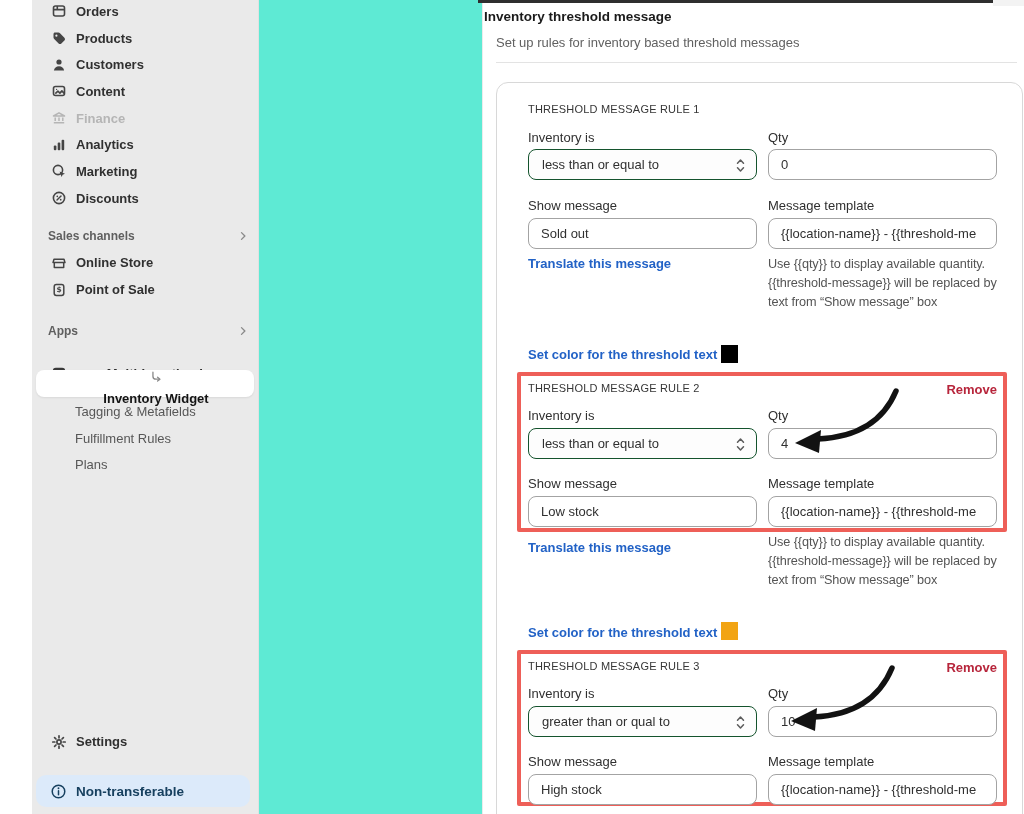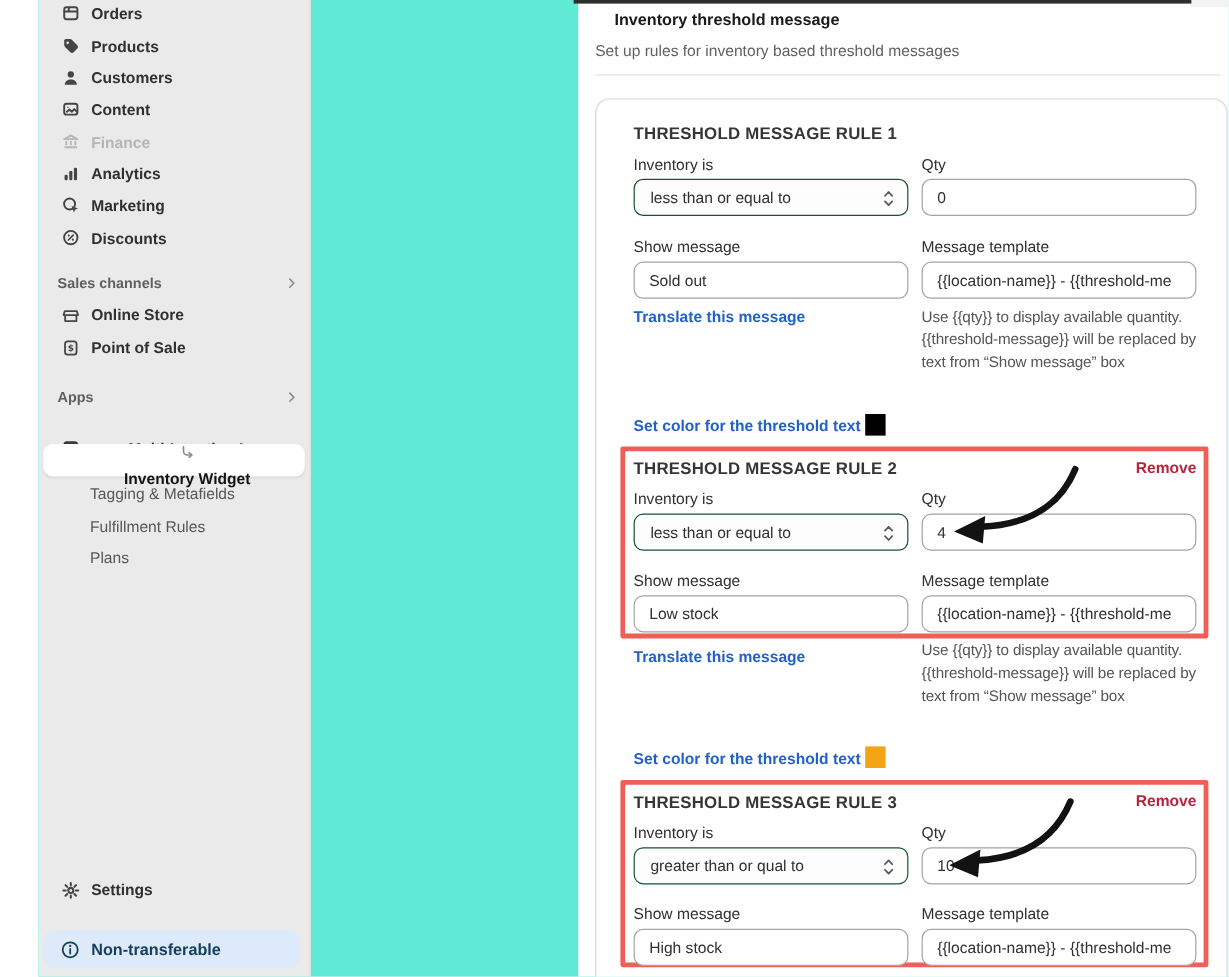--- a/index.html
+++ b/index.html
@@ -22,26 +22,26 @@
   .badge-pill { position:absolute; left:4px; top:775px; width:214px; height:32px; background:#dceafa; border-radius:10px;
                 display:flex; align-items:center; padding-left:14px; gap:9px; font-size:13.5px; font-weight:700; color:#17405f; cursor:pointer; }
 
   
   .main-panel { position:absolute; left:450px; top:0; width:545px; height:814px; background:#ffffff; border-left:1px solid #ebebeb; }
   .gutter { position:absolute; left:995px; top:0; width:14px; height:814px; background:#fbfbfb; border-left:1px solid #e7e7e7; }
   .far-right { position:absolute; left:1009px; top:0; width:15px; height:814px; background:#ededed; }
   .top-dark { position:absolute; left:446px; top:0; width:515px; height:3px; background:#2e2e2e; }
   .top-gray { position:absolute; left:961px; top:0; width:63px; height:6px; background:#f3f3f3; }
 
-  .page-title { position:absolute; left:480px; top:9px; font-size:13.5px; font-weight:700; color:#1a1a1a; }
+  .page-title { position:absolute; left:452px; top:9px; font-size:13.5px; font-weight:700; color:#1a1a1a; }
   .page-sub   { position:absolute; left:464px; top:35px; font-size:13px; color:#616161; }
   .divider { position:absolute; left:464px; top:62px; width:521px; height:1px; background:#e3e3e3; }
   .card { position:absolute; left:464px; top:82px; width:527px; height:760px; border:1px solid #d8d8d8; border-radius:12px; background:#fff; }
 
-  .rule-head { position:absolute; font-size:14px; font-weight:700; letter-spacing:.2px; color:#363636; }
+  .rule-head { position:absolute; font-size:11px; font-weight:400; letter-spacing:.2px; color:#363636; }
   .lbl { position:absolute; font-size:13px; color:#303030; }
   .inp { position:absolute; width:229px; height:31px; border:1px solid #a3a3a3; border-radius:8px; background:#fff;
          font-family:inherit; font-size:13px; color:#303030; padding:0 12px; outline:none; white-space:nowrap; overflow:hidden; }
   .sel { position:absolute; width:229px; height:31px; border:1px solid #14532d; border-radius:8px; background:#fdfdfd;
          display:flex; align-items:center; padding:0 30px 0 13px; font-size:13px; color:#303030; cursor:pointer; }
   .sel .updown { position:absolute; right:9px; top:7px; }
   .blink { position:absolute; font-size:13px; font-weight:700; color:#2262c6; cursor:pointer; }
   .help { position:absolute; width:242px; font-size:12.7px; line-height:19px; letter-spacing:-0.1px; color:#545454; }
   .swatch { position:absolute; width:17px; height:18px; cursor:pointer; }
   .remove { position:absolute; width:165px; text-align:right; font-size:13px; font-weight:700; color:#b7253b; cursor:pointer; }

